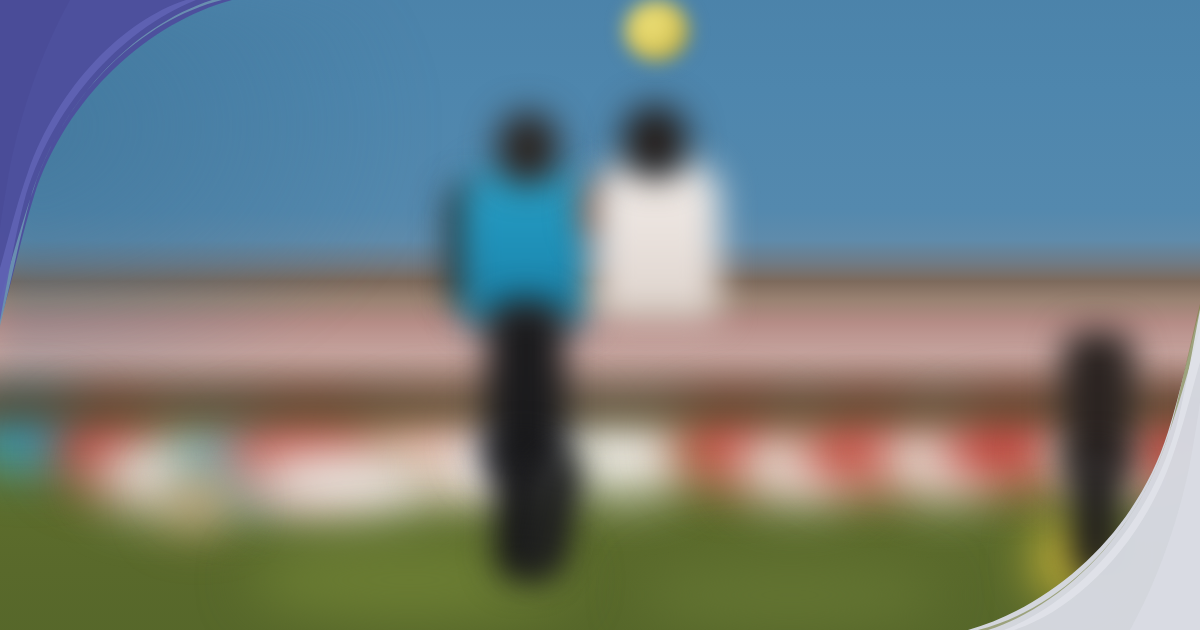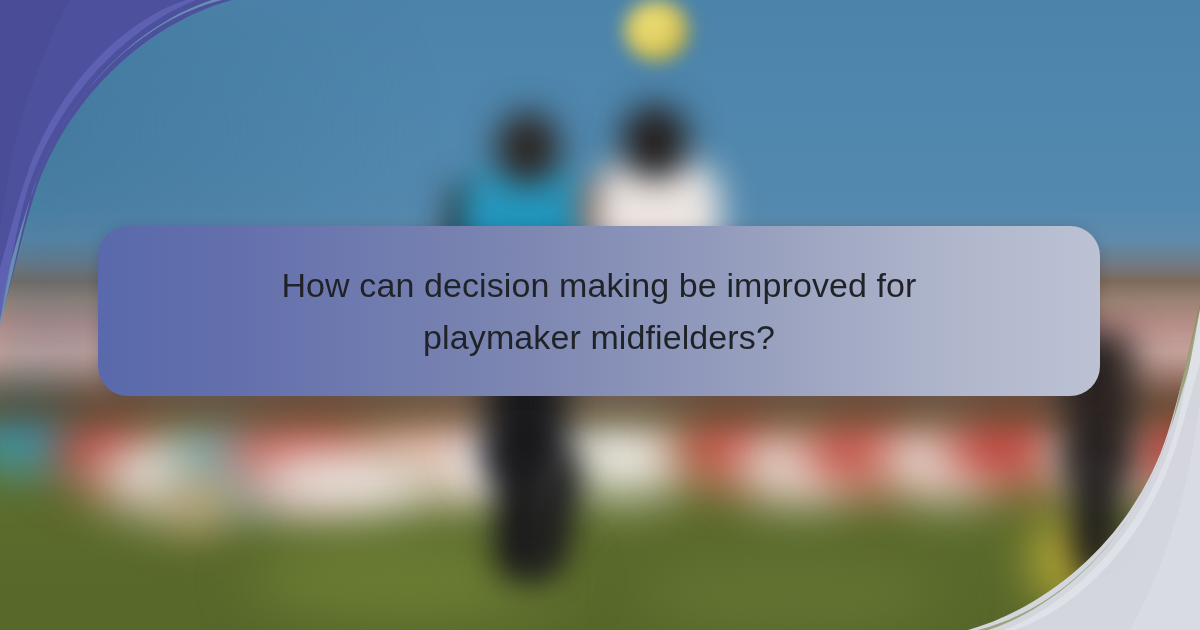--- a/index.html
+++ b/index.html
@@ -251,18 +251,14 @@
       <path d="M1200,630 L968,630 C1052,606 1136,534 1168,432 C1180,394 1190,348 1200,308 Z" fill="#d5d8e0" opacity="0.98"></path>
 
       <path d="M988,630 C1068,604 1142,526 1170,430 C1180,394 1190,344 1200,304 L1200,330 C1188,372 1178,408 1166,442 C1134,538 1058,610 978,630 Z" fill="#7a8242" opacity="0.62"></path>
 
       <path d="M1004,630 C1080,600 1150,522 1176,428 C1185,394 1193,346 1200,310 L1200,362 C1190,398 1182,430 1172,458 C1142,544 1076,610 1014,630 Z" fill="#dfe1e8" opacity="0.95"></path>
 
       <path d="M1200,630 L1130,630 C1160,576 1182,510 1192,452 C1195,434 1198,418 1200,402 Z" fill="#d9dce3" opacity="0.9"></path>
     </svg>
   </div>
 
-  <div class="card" style="background:linear-gradient(90deg,#5969ab 0%,#6470ad 14%,#7e88b2 44%,#9aa2c0 68%,#b0b7cc 86%,#bcc2d4 100%);">
-    <div class="card-text">How can decision making be improved for
-playmaker midfielders?</div>
-  </div>
 
 </div>
 
 </body></html>

